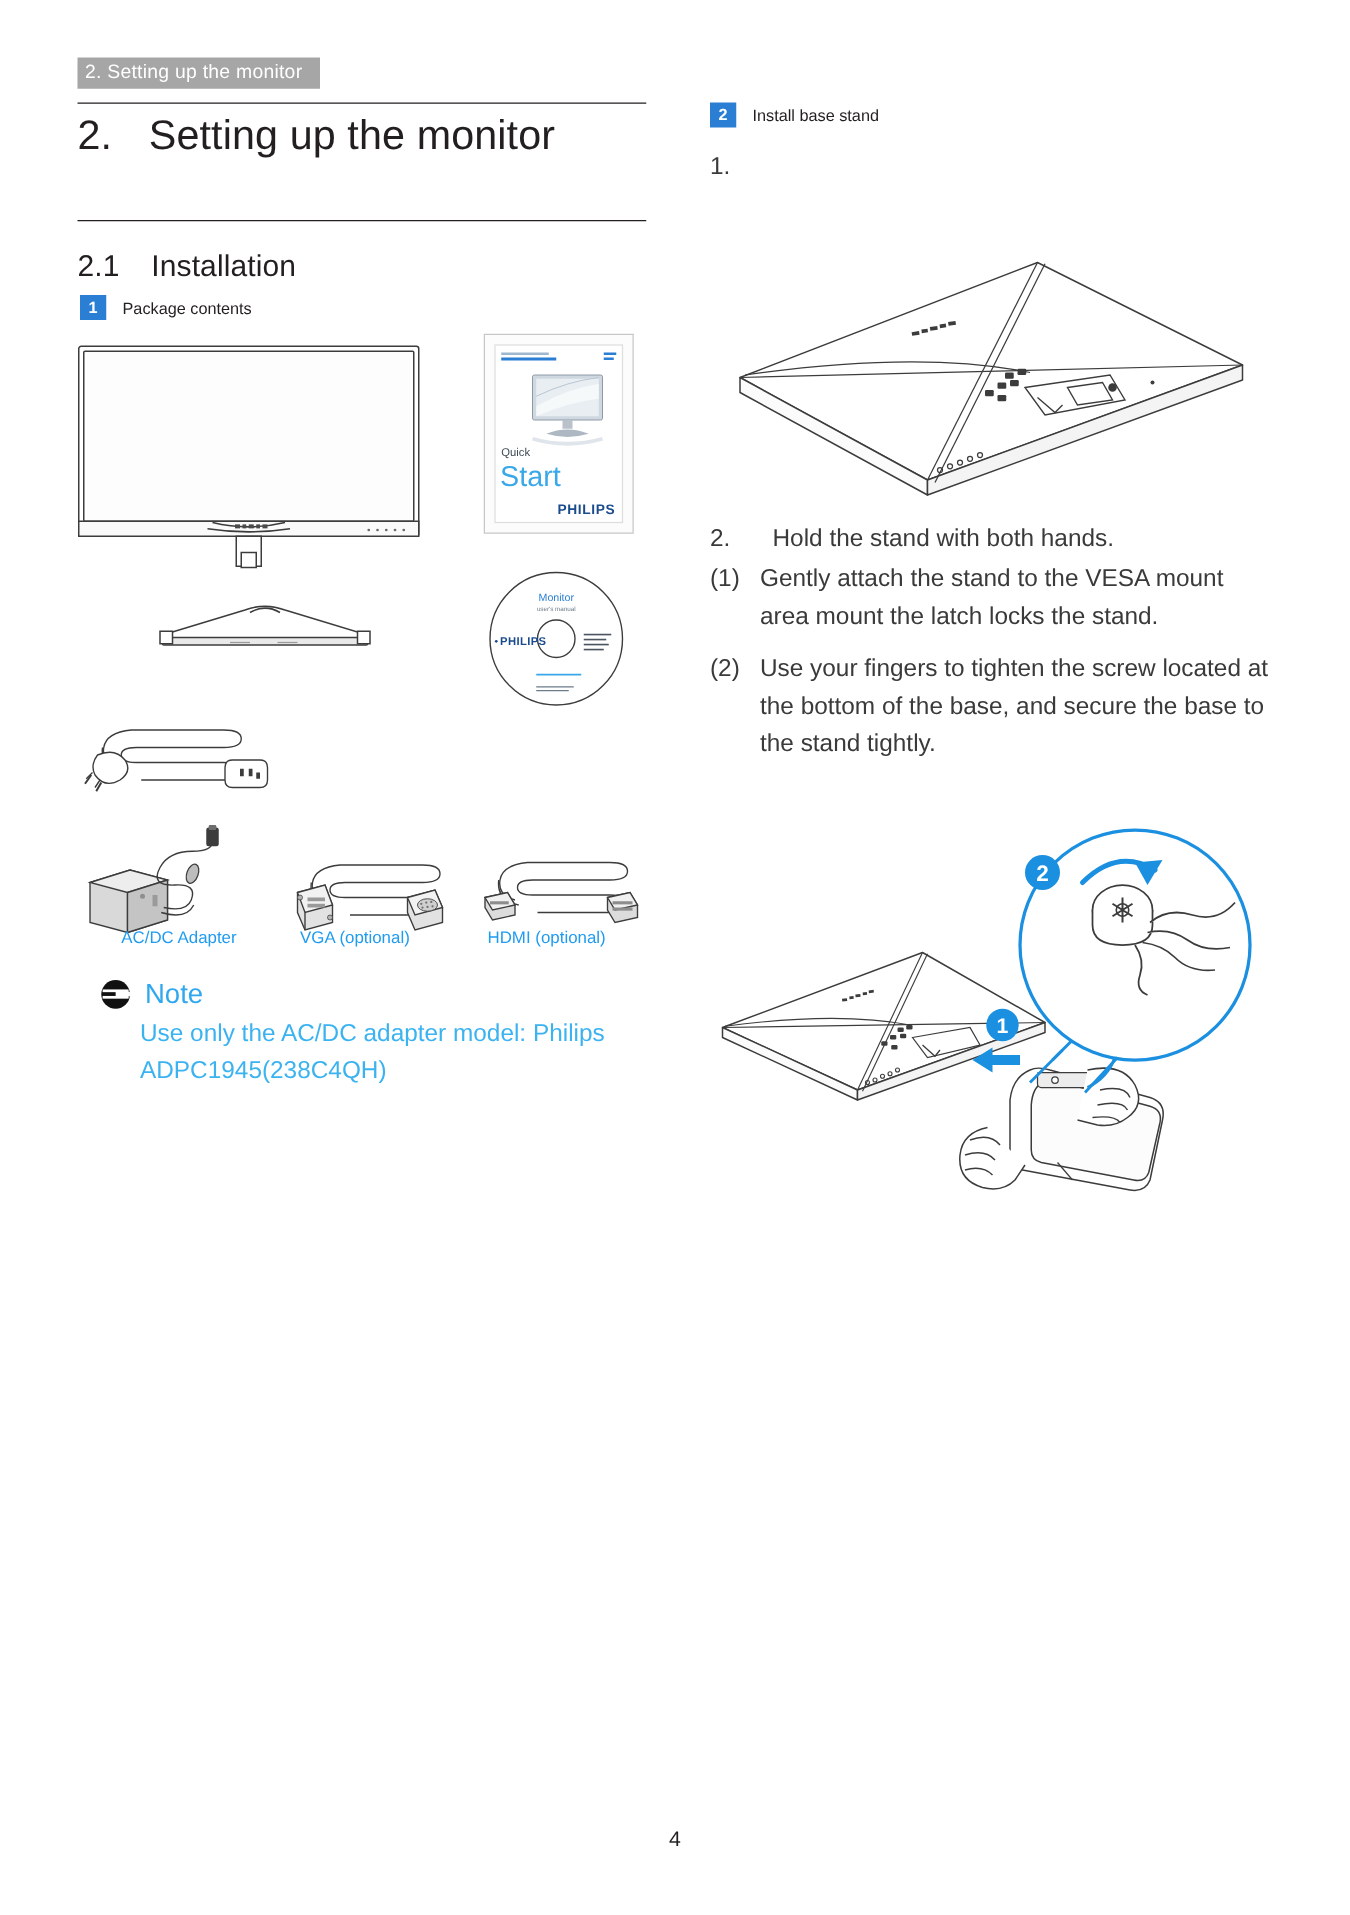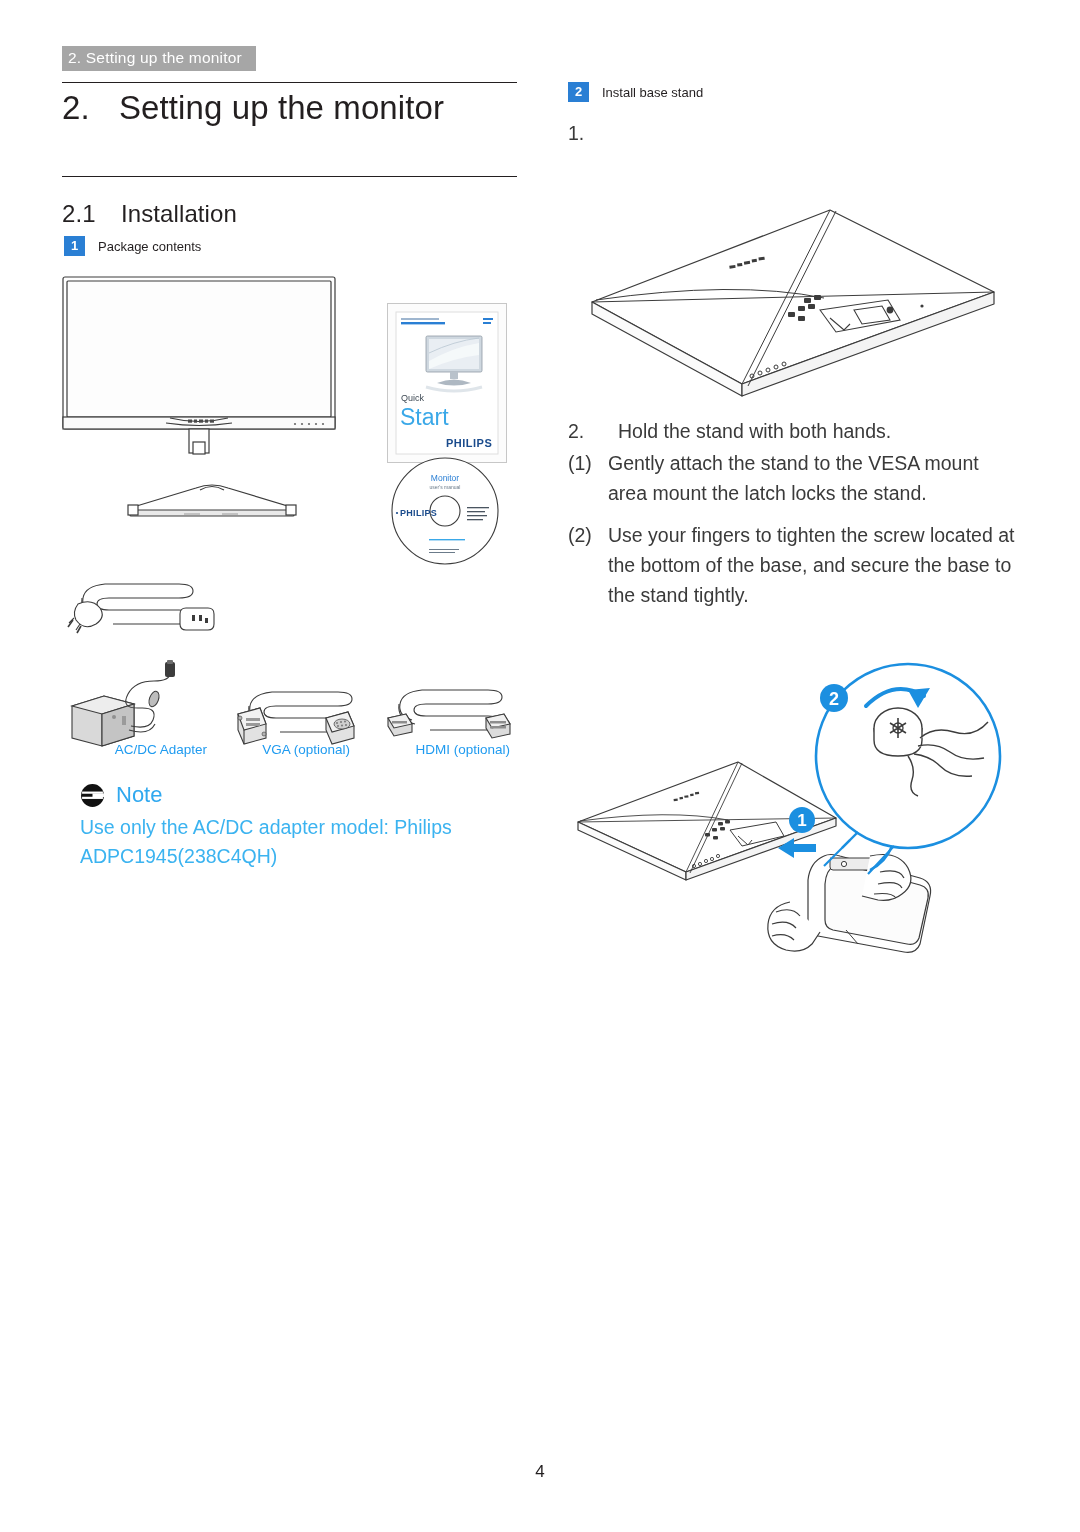--- a/index.html
+++ b/index.html
@@ -66,30 +66,31 @@
   .s1{left:568px;top:118px;width:452px;}
   .s1 .mark{width:50px;}
   .s2{left:568px;top:416px;width:452px;}
   .s2 .mark{width:50px;}
   .s2 .sub{display:flex;margin-top:2px;}
   .s2 .sub .mark2{width:40px;flex:0 0 auto;}
   .s2 .sub .body2{flex:1 1 auto;}
   .s2 .gap{height:10px;}
 
   
-  .cap{position:absolute;font-size:13.5px;color:#1f9bf0;white-space:nowrap;text-align:right;}
+  .cap{position:absolute;font-size:13.5px;color:#1f9bf0;white-space:nowrap;text-align:left;}
 
   
   .note-wrap{position:absolute;left:80px;top:782px;}
   .note-head{display:flex;align-items:center;gap:11px;}
   .note-icon{width:25px;height:25px;display:block;}
   .note-title{font-size:22px;color:#2fa8ef;}
   .note-body{
     margin-top:5px;font-size:19.5px;line-height:29px;color:#3bb3f0;
     width:430px;
+    margin-left:32px;
   }
 
   
   .pageno{
     position:absolute;left:0;right:0;top:1462px;
     text-align:center;font-size:17px;color:#231f20;
   }
 
   
   .ill{position:absolute;}
@@ -161,21 +162,21 @@
         <rect x="164" y="23" width="10" height="10"></rect>
         <path d="M78 8 q12 -7 24 0"></path>
       </g>
       <g stroke="#9a9a9a" stroke-width="1">
         <line x1="62" y1="32" x2="78" y2="32"></line>
         <line x1="100" y1="32" x2="116" y2="32"></line>
       </g>
     </svg>
   </div>
 
-  <div class="ill" style="left:387px;top:267px;margin-top:36px;">
+  <div class="ill" style="left:387px;top:267px;">
     <svg width="120" height="160" viewBox="0 0 120 160">
       <rect x="0.5" y="0.5" width="119" height="159" fill="#fcfcfc" stroke="#c7c7c7"></rect>
       <rect x="9" y="9" width="102" height="142" fill="#ffffff" stroke="#dedede"></rect>
       <g fill="#9fb6cf">
         <rect x="14" y="15" width="38" height="2"></rect>
       </g>
       <g fill="#2a7fd4">
         <rect x="14" y="19" width="44" height="2.4"></rect>
         <rect x="96" y="15" width="10" height="2"></rect>
         <rect x="96" y="19" width="8" height="2"></rect>

